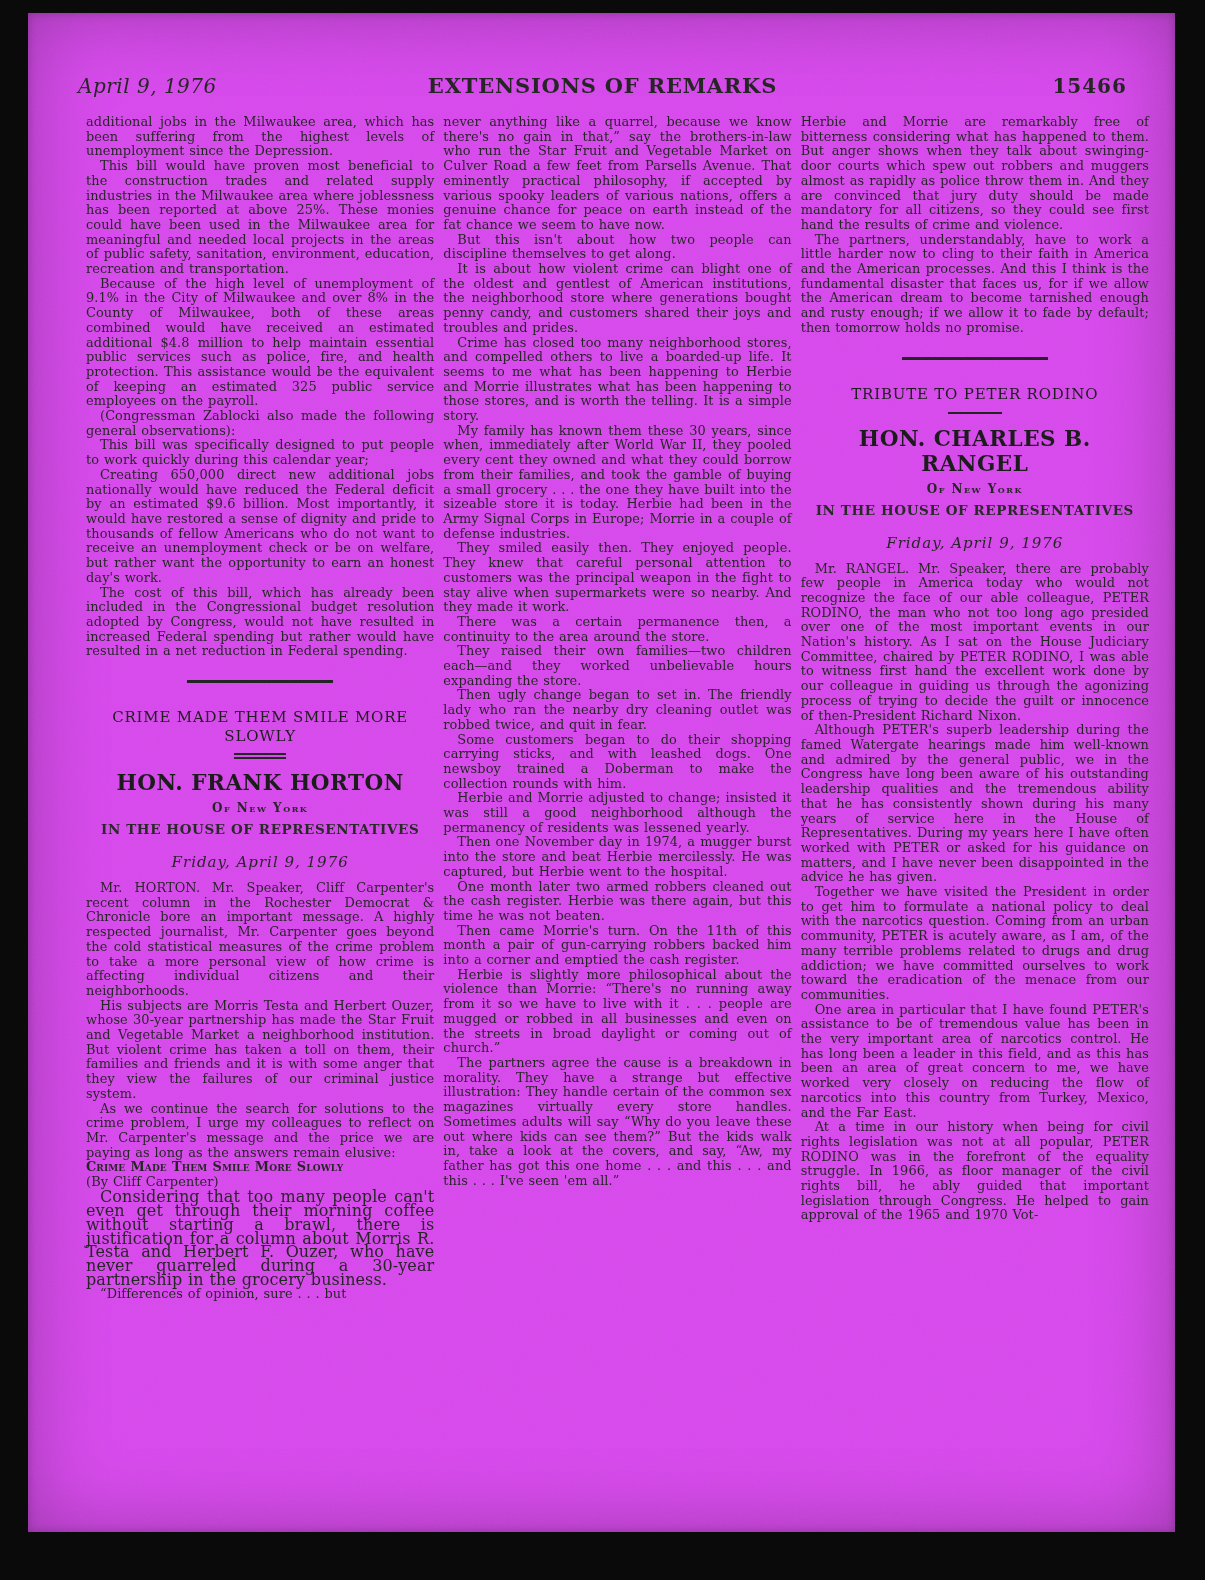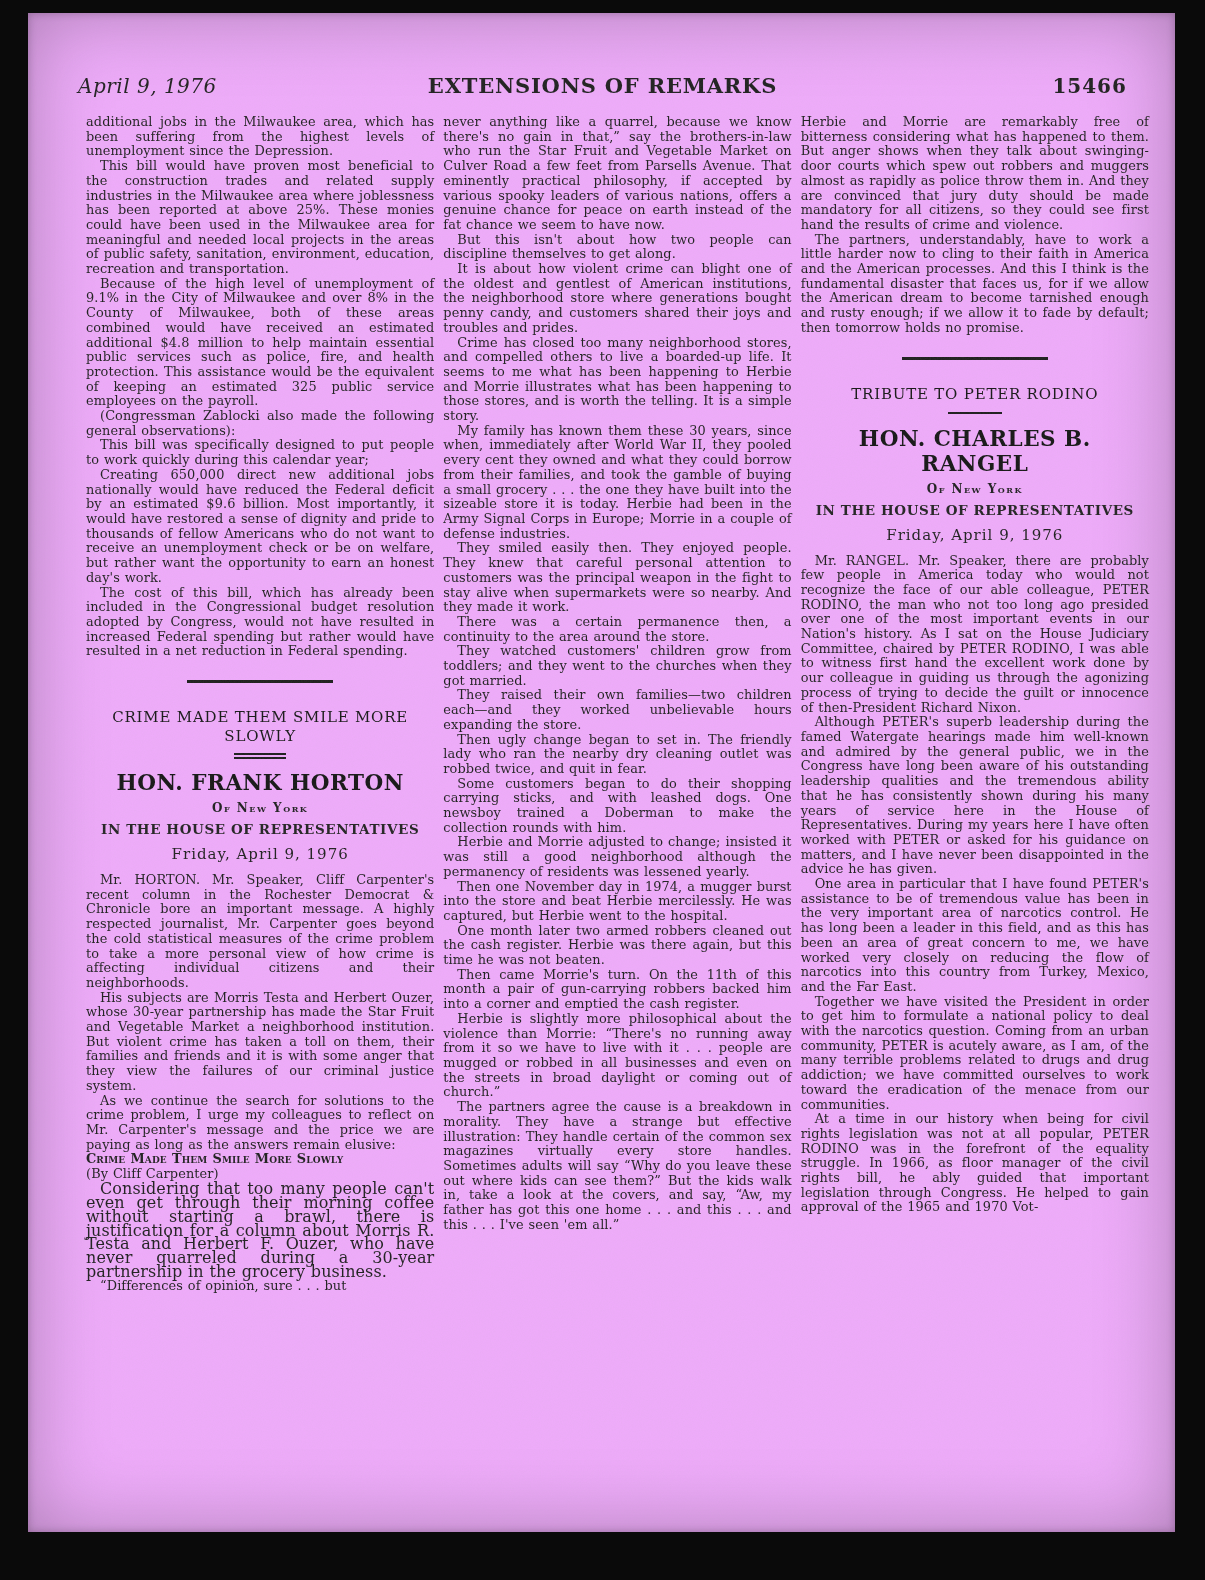--- a/index.html
+++ b/index.html
@@ -2,21 +2,21 @@
 <html><head>
 <meta charset="utf-8">
 <style>
   html,body { margin:0; padding:0; background:#000; }
   .page {
     position:relative; width:1205px; height:1580px; background:#0a0a0a;
     font-family:"DejaVu Serif","Liberation Serif",serif; overflow:hidden;
   }
   .paper {
     position:absolute; left:28px; top:13px; width:1147px; height:1519px;
-    background:#f0abfc; color:#1e1e1e; overflow:hidden;
+    background:#d946ef; color:#1e1e1e; overflow:hidden;
     box-shadow: inset 0 0 80px rgba(0,0,0,0.28), inset 0 0 8px rgba(0,0,0,0.25);
   }
   .noise { position:absolute; inset:0; opacity:0.30; pointer-events:none; }
 
   .hdr {
     display:flex; align-items:baseline;
     padding:60px 48px 0 50px;
   }
   .hdr-date { width:30%; font-style:italic; font-size:20px; letter-spacing:0.5px; }
   .hdr-title { width:40%; text-align:center; font-weight:bold; font-size:21px; letter-spacing:0.8px; }
@@ -44,21 +44,21 @@
   .short-rule { width:54px; border:0; border-top:2.5px solid #1c1c1c; margin:8px auto 12px; }
   .speaker {
     text-align:center; font-weight:bold; font-size:21.5px; letter-spacing:0.5px;
     margin:10px 12px 6px; color:#141414;
   }
   .state {
     text-align:center; font-weight:bold; font-size:12px; letter-spacing:1.5px;
     font-variant-caps:small-caps; margin:0 0 6px;
   }
   .chamber { text-align:center; font-size:13.5px; letter-spacing:0.6px; margin:0 0 6px; font-weight:bold; color:#222; }
-  .speech-date { text-align:center; font-size:15px; letter-spacing:1px; margin:8px 0 10px; }
+  .speech-date { text-align:center; font-style:italic; font-size:15px; letter-spacing:1px; margin:16px 0 10px; }
   .subhead {
     text-align:center; font-size:12.5px; letter-spacing:0.8px;
     font-variant-caps:small-caps; font-weight:bold; margin:4px 0 2px; text-indent:0 !important;
   }
   .byline { text-align:center; margin:1px 0 3px; font-size:13px; text-indent:0 !important; }
 </style>
 </head>
 <body>
 
 <div class="page">
@@ -97,21 +97,20 @@
       </div>
 
       <div class="col">
         <p class="cont">never anything like a quarrel, because we know there's no gain in that,” say the brothers-in-law who run the Star Fruit and Vegetable Market on Culver Road a few feet from Parsells Avenue. That eminently practical philosophy, if accepted by various spooky leaders of various nations, offers a genuine chance for peace on earth instead of the fat chance we seem to have now.</p>
         <p>But this isn't about how two people can discipline themselves to get along.</p>
         <p>It is about how violent crime can blight one of the oldest and gentlest of American institutions, the neighborhood store where generations bought penny candy, and customers shared their joys and troubles and prides.</p>
         <p>Crime has closed too many neighborhood stores, and compelled others to live a boarded-up life. It seems to me what has been happening to Herbie and Morrie illustrates what has been happening to those stores, and is worth the telling. It is a simple story.</p>
         <p>My family has known them these 30 years, since when, immediately after World War II, they pooled every cent they owned and what they could borrow from their families, and took the gamble of buying a small grocery . . . the one they have built into the sizeable store it is today. Herbie had been in the Army Signal Corps in Europe; Morrie in a couple of defense industries.</p>
         <p>They smiled easily then. They enjoyed people. They knew that careful personal attention to customers was the principal weapon in the fight to stay alive when supermarkets were so nearby. And they made it work.</p>
         <p>There was a certain permanence then, a continuity to the area around the store.</p>
-        <p>They watched customers' children grow from toddlers; and they went to the churches when they got married.</p>
         <p>They raised their own families—two children each—and they worked unbelievable hours expanding the store.</p>
         <p>Then ugly change began to set in. The friendly lady who ran the nearby dry cleaning outlet was robbed twice, and quit in fear.</p>
         <p>Some customers began to do their shopping carrying sticks, and with leashed dogs. One newsboy trained a Doberman to make the collection rounds with him.</p>
         <p>Herbie and Morrie adjusted to change; insisted it was still a good neighborhood although the permanency of residents was lessened yearly.</p>
         <p>Then one November day in 1974, a mugger burst into the store and beat Herbie mercilessly. He was captured, but Herbie went to the hospital.</p>
         <p>One month later two armed robbers cleaned out the cash register. Herbie was there again, but this time he was not beaten.</p>
         <p>Then came Morrie's turn. On the 11th of this month a pair of gun-carrying robbers backed him into a corner and emptied the cash register.</p>
         <p>Herbie is slightly more philosophical about the violence than Morrie: “There's no running away from it so we have to live with it . . . people are mugged or robbed in all businesses and even on the streets in broad daylight or coming out of church.”</p>
         <p>The partners agree the cause is a breakdown in morality. They have a strange but effective illustration: They handle certain of the common sex magazines virtually every store handles. Sometimes adults will say “Why do you leave these out where kids can see them?” But the kids walk in, take a look at the covers, and say, “Aw, my father has got this one home . . . and this . . . and this . . . I've seen 'em all.”</p>
       </div>
@@ -121,22 +120,22 @@
         <p>The partners, understandably, have to work a little harder now to cling to their faith in America and the American processes. And this I think is the fundamental disaster that faces us, for if we allow the American dream to become tarnished enough and rusty enough; if we allow it to fade by default; then tomorrow holds no promise.</p>
         <hr class="rule-sep">
         <h3 class="article-title">TRIBUTE TO PETER RODINO</h3>
         <hr class="short-rule">
         <h2 class="speaker">HON. CHARLES B. RANGEL</h2>
         <div class="state">Of New York</div>
         <div class="chamber">IN THE HOUSE OF REPRESENTATIVES</div>
         <div class="speech-date">Friday, April 9, 1976</div>
         <p>Mr. RANGEL. Mr. Speaker, there are probably few people in America today who would not recognize the face of our able colleague, PETER RODINO, the man who not too long ago presided over one of the most important events in our Nation's history. As I sat on the House Judiciary Committee, chaired by PETER RODINO, I was able to witness first hand the excellent work done by our colleague in guiding us through the agonizing process of trying to decide the guilt or innocence of then-President Richard Nixon.</p>
         <p>Although PETER's superb leadership during the famed Watergate hearings made him well-known and admired by the general public, we in the Congress have long been aware of his outstanding leadership qualities and the tremendous ability that he has consistently shown during his many years of service here in the House of Representatives. During my years here I have often worked with PETER or asked for his guidance on matters, and I have never been disappointed in the advice he has given.</p>
+        <p>Together we have visited the President in order to get him to formulate a national policy to deal with the narcotics question. Coming from an urban community, PETER is acutely aware, as I am, of the many terrible problems related to drugs and drug addiction; we have committed ourselves to work toward the eradication of the menace from our communities.</p>
         <p>One area in particular that I have found PETER's assistance to be of tremendous value has been in the very important area of narcotics control. He has long been a leader in this field, and as this has been an area of great concern to me, we have worked very closely on reducing the flow of narcotics into this country from Turkey, Mexico, and the Far East.</p>
-        <p>Together we have visited the President in order to get him to formulate a national policy to deal with the narcotics question. Coming from an urban community, PETER is acutely aware, as I am, of the many terrible problems related to drugs and drug addiction; we have committed ourselves to work toward the eradication of the menace from our communities.</p>
         <p>At a time in our history when being for civil rights legislation was not at all popular, PETER RODINO was in the forefront of the equality struggle. In 1966, as floor manager of the civil rights bill, he ably guided that important legislation through Congress. He helped to gain approval of the 1965 and 1970 Vot-</p>
       </div>
 
     </div>
 
     <svg class="noise" width="1147" height="1519" xmlns="http://www.w3.org/2000/svg">
       <filter id="grain">
         <feTurbulence type="fractalNoise" baseFrequency="0.9" numOctaves="2" stitchTiles="stitch"></feTurbulence>
         <feColorMatrix type="matrix" values="0 0 0 0 0.45  0 0 0 0 0.45  0 0 0 0 0.44  0 0 0 0.35 0"></feColorMatrix>
       </filter>

